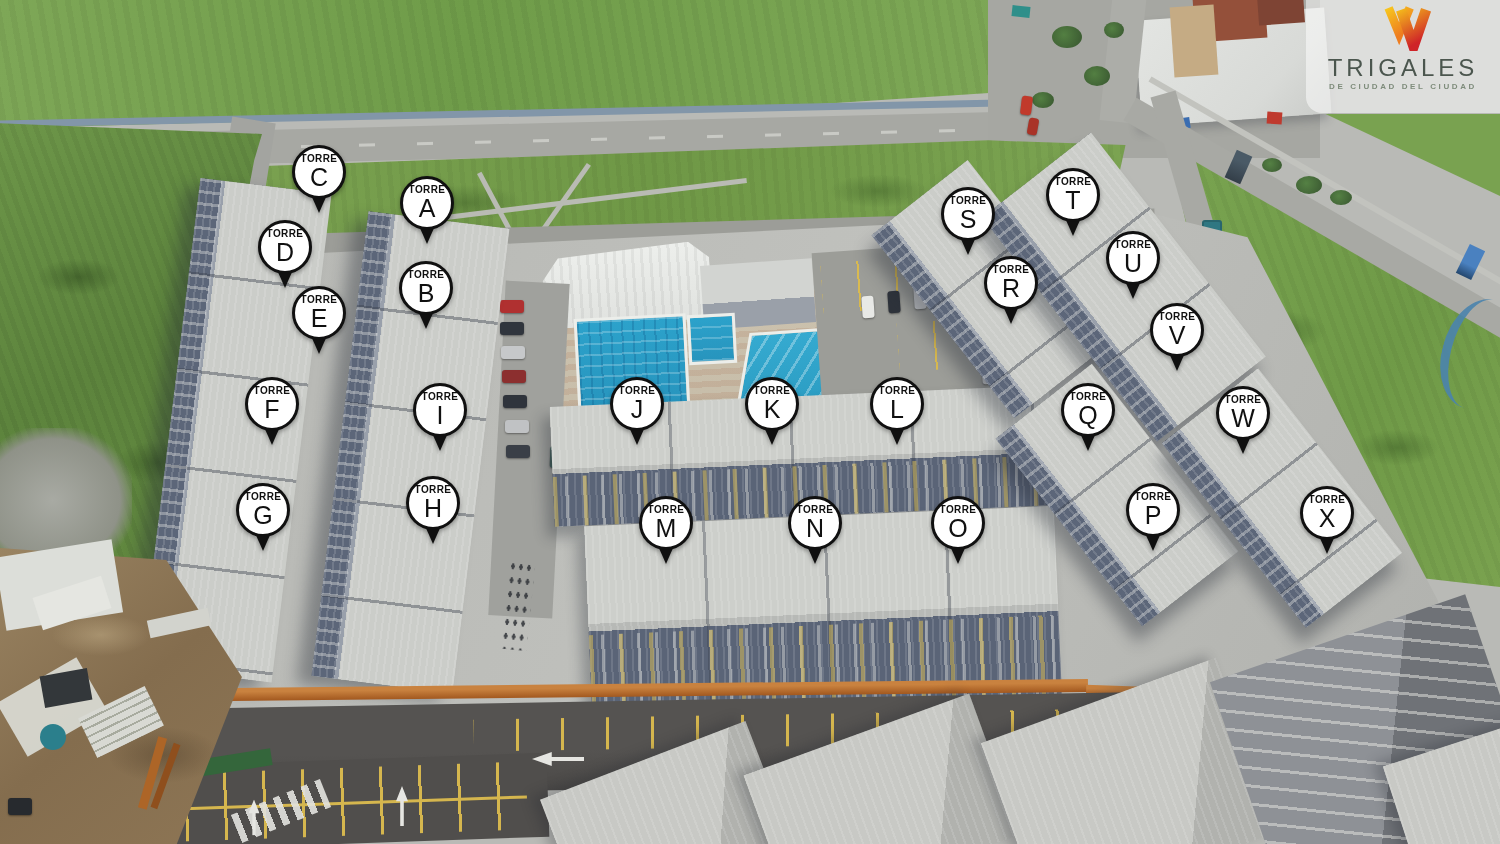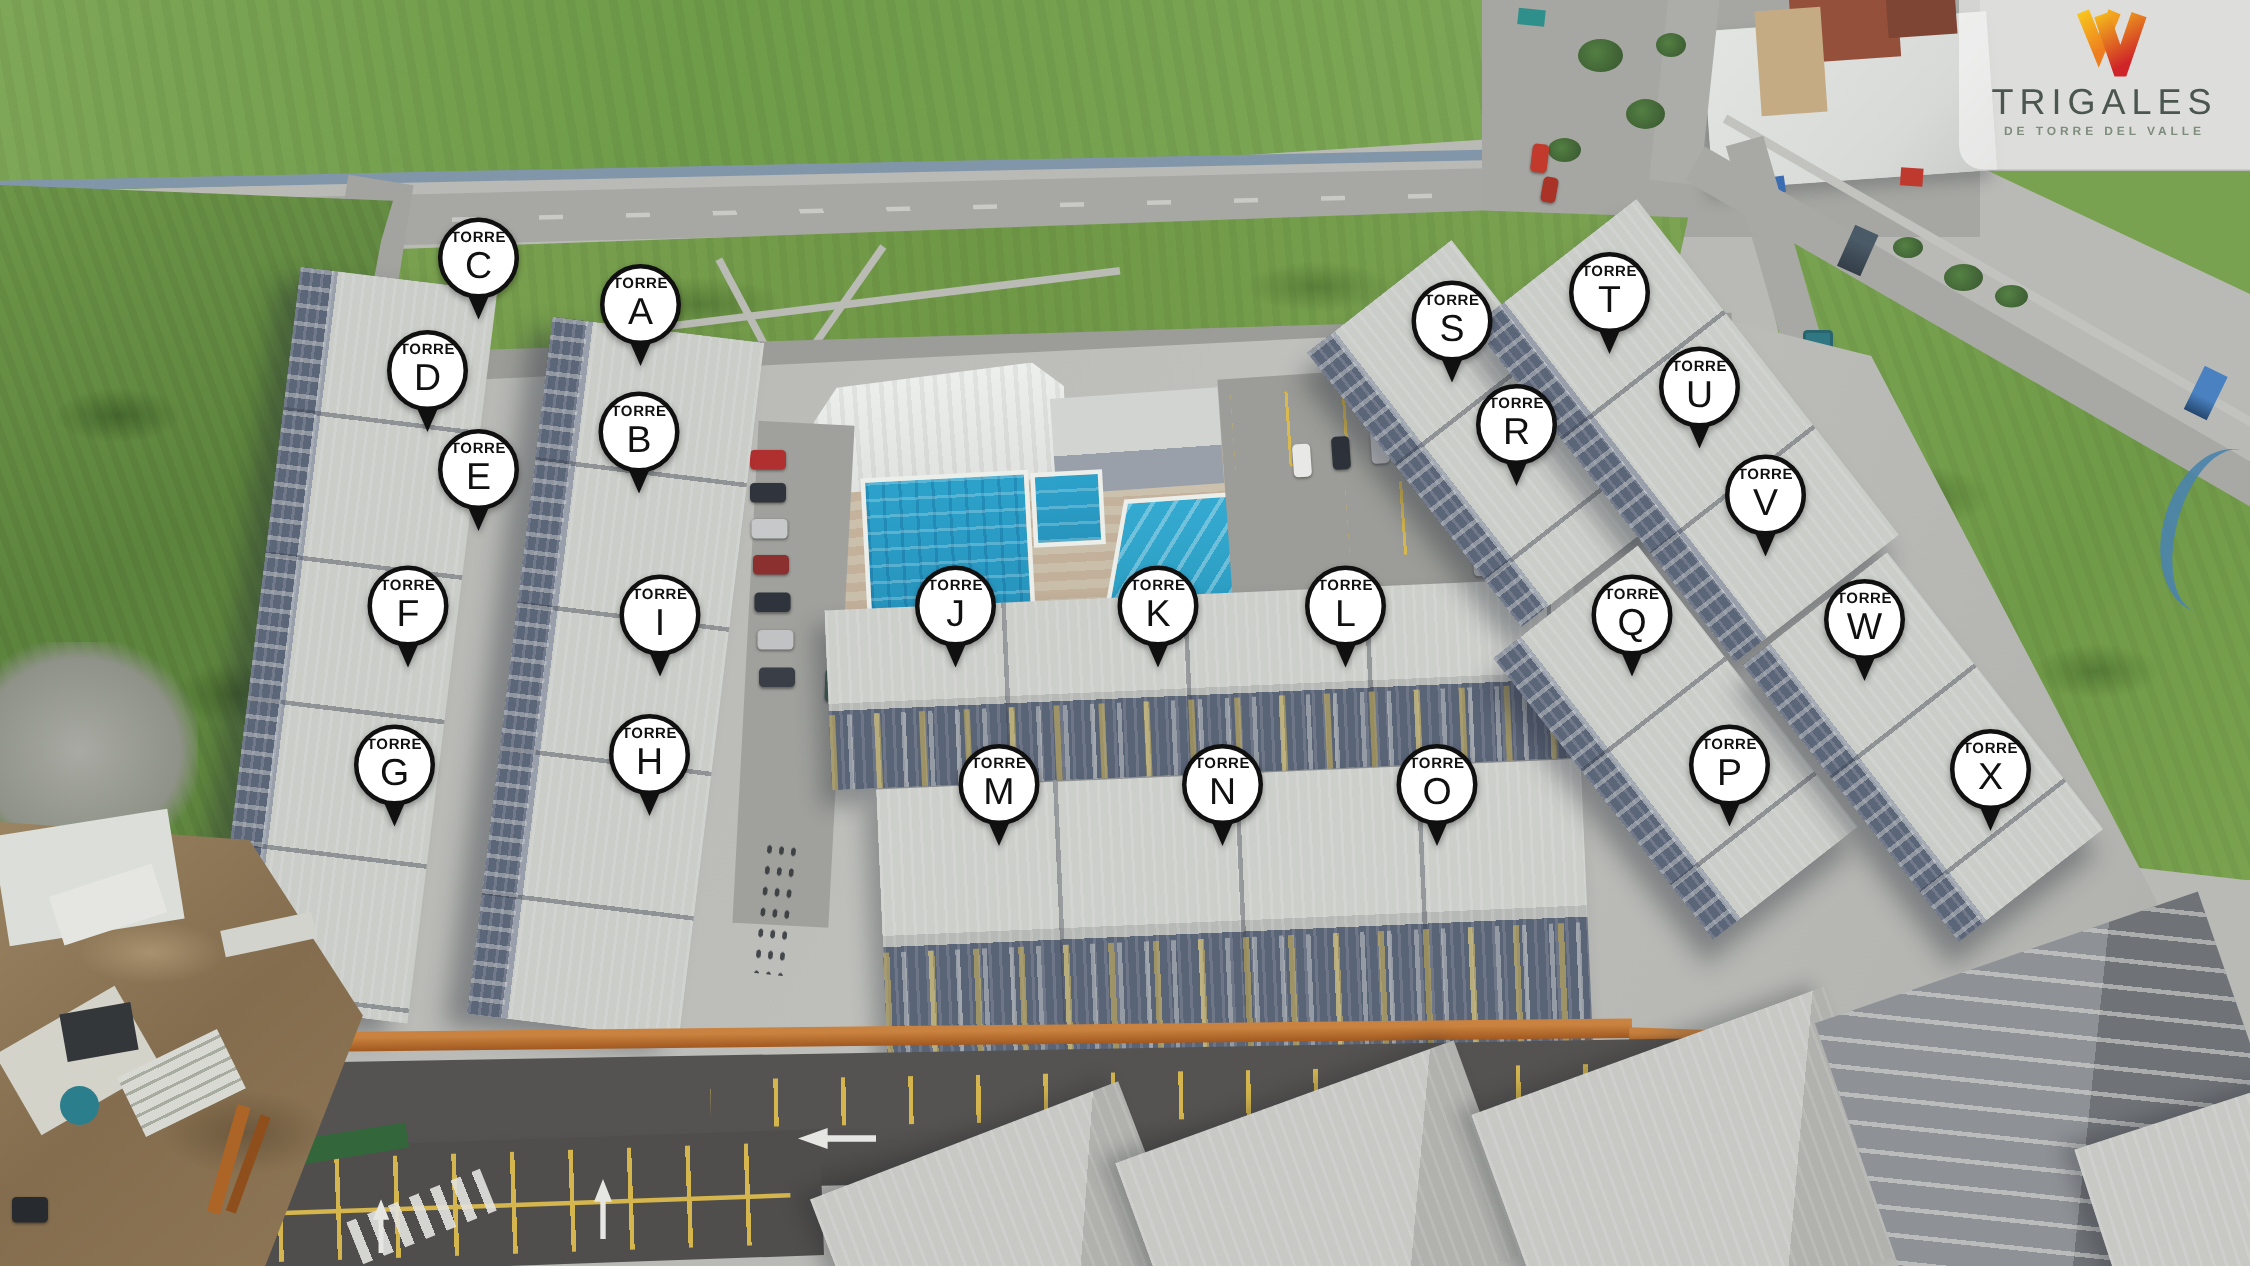--- a/index.html
+++ b/index.html
@@ -439,16 +439,16 @@
           <linearGradient id="g2" x1="0" y1="0" x2="0.4" y2="1">
             <stop offset="0" stop-color="#f3b51c"></stop>
               <stop offset="1" stop-color="#cf2428"></stop>
           </linearGradient>
         </defs>
         <polyline points="15,5 26,32 37,5" fill="none" stroke="url(#g1)" stroke-width="9"></polyline>
         <polyline points="28,7 41,45 54,7" fill="none" stroke="url(#g2)" stroke-width="11"></polyline>
       </svg>
     </span>
     <div id="logo-title">TRIGALES</div>
-    <div id="logo-subtitle">DE TORRE DEL VALLE</div>
+    <div id="logo-subtitle">DE CIUDAD DEL CIUDAD</div>
   </div>
 
 </div>
 
 </body></html>

